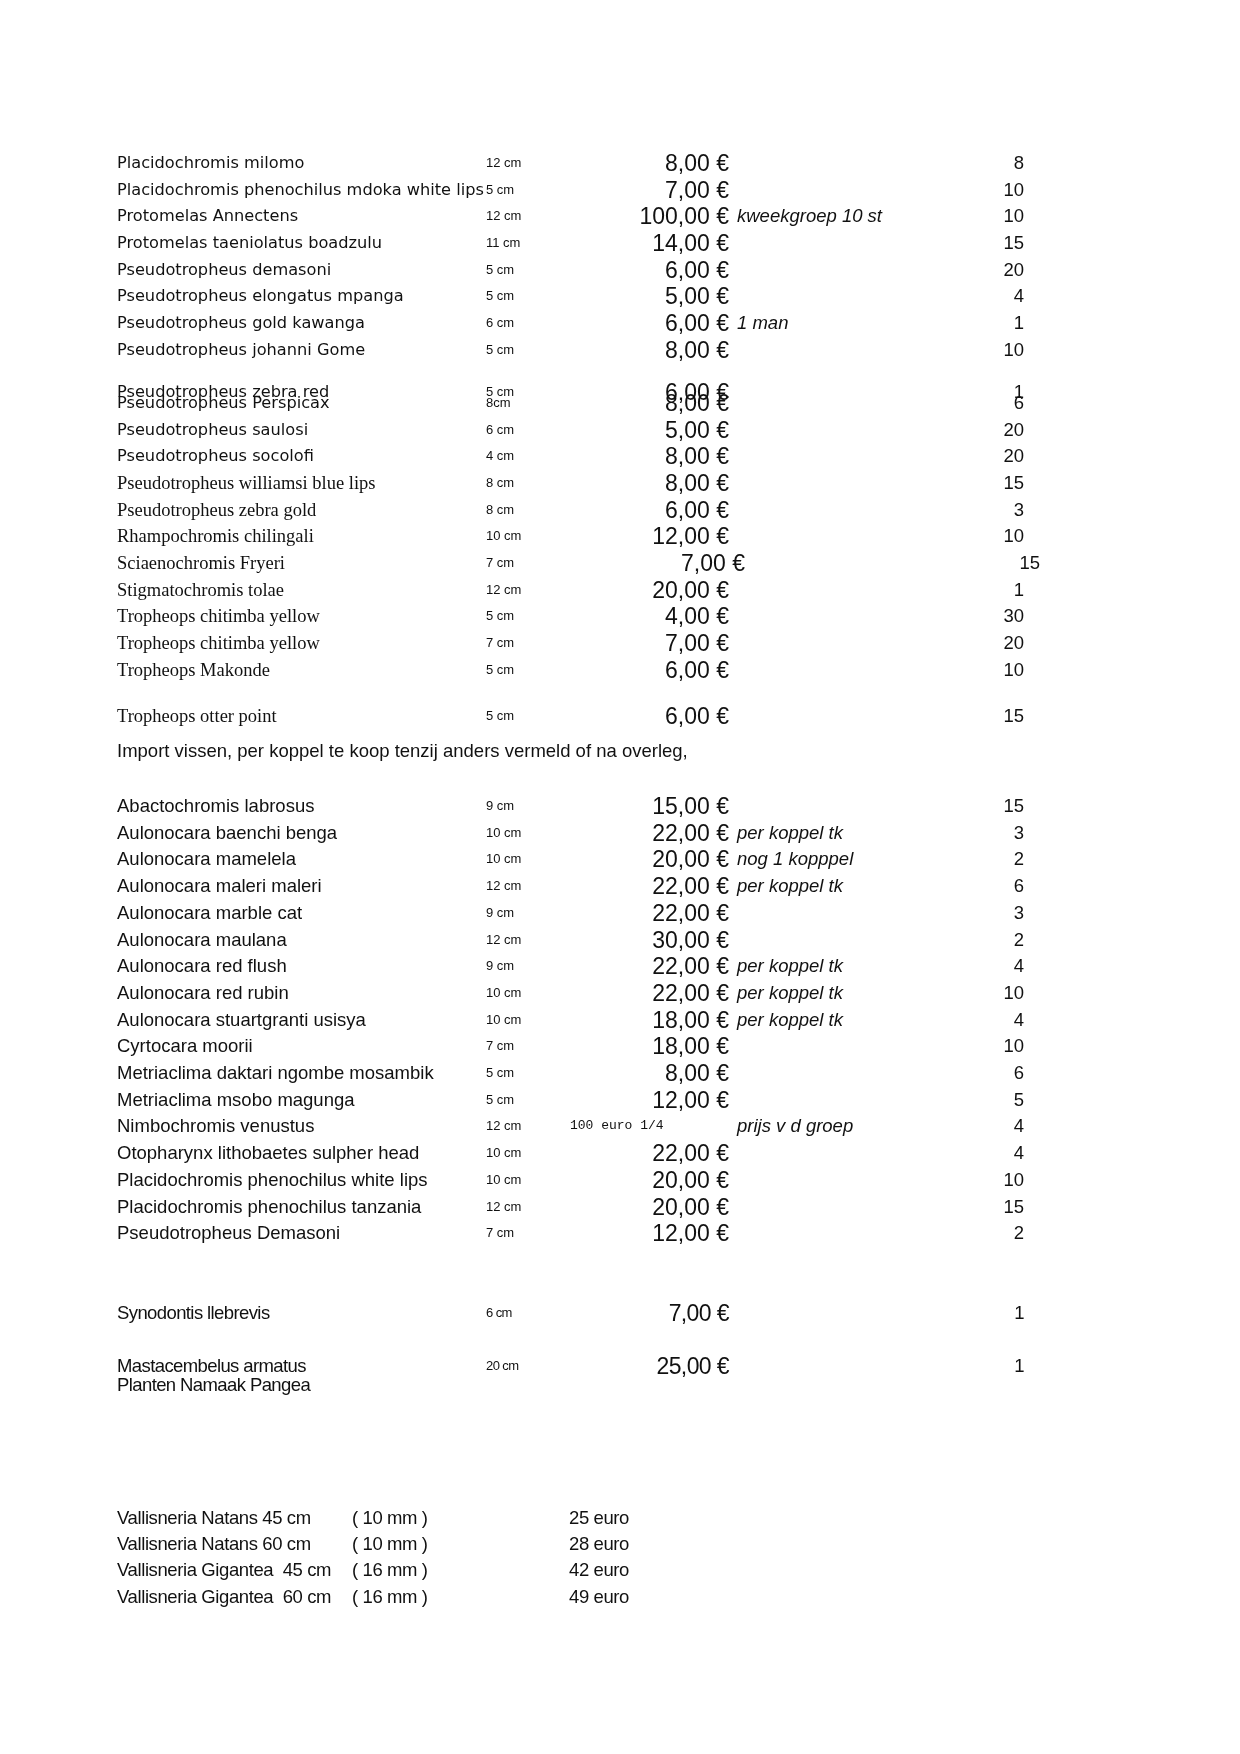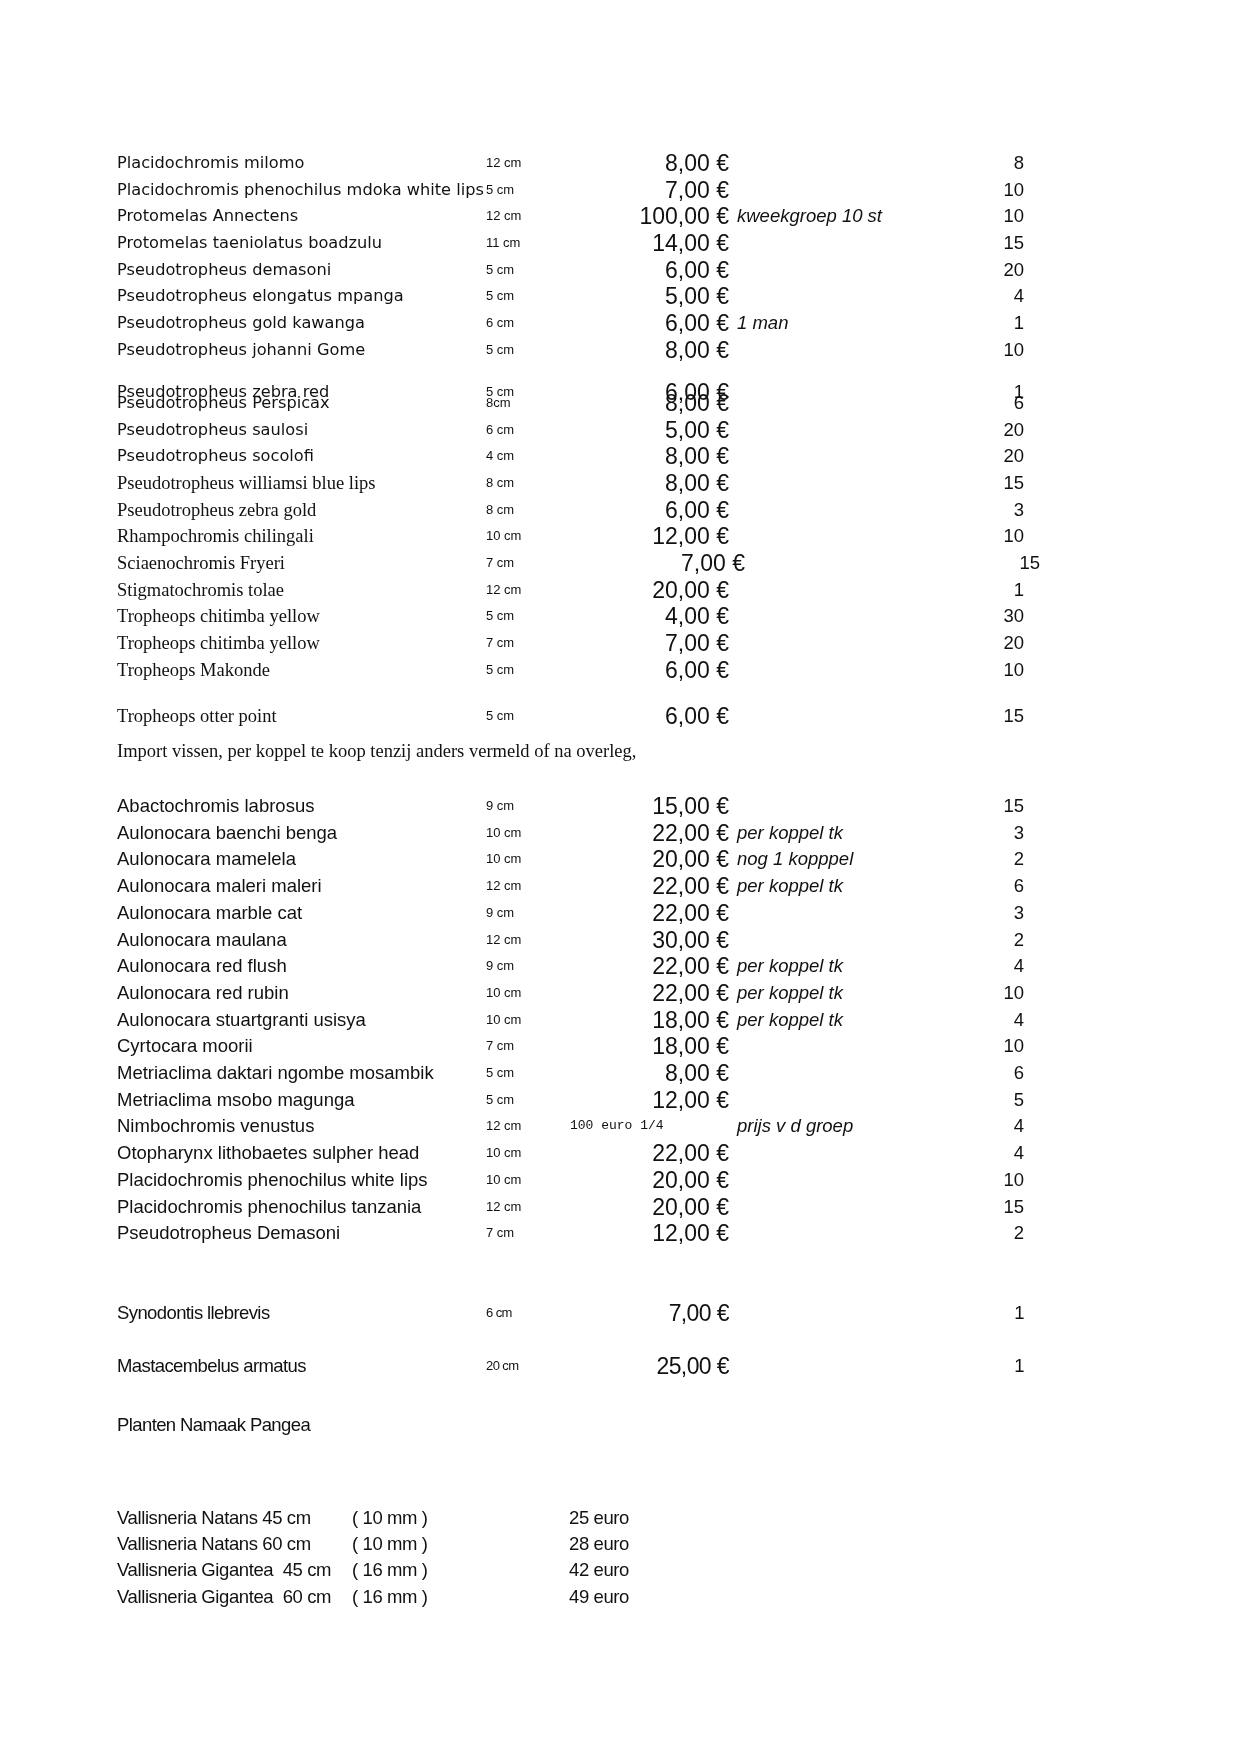--- a/index.html
+++ b/index.html
@@ -9,21 +9,21 @@
   .sans { font-family: "Liberation Sans", sans-serif; }
   .serif { font-family: "Liberation Serif", serif; font-size: 18.5px; }
   .cal { font-family: "DejaVu Sans", sans-serif; font-size: 16.2px; }
   .cell { position: absolute; top: 0; white-space: nowrap; }
   .c-name { left: 117px; }
   .c-size { left: 486px; font-family: "Liberation Sans", sans-serif; font-size: 13px; }
   .c-price { right: calc(1240px - 729px); text-align: right; font-family: "Liberation Sans", sans-serif; font-size: 23px; }
   .c-price-left { left: 570px; font-family: Liberation Mono, monospace; font-size: 13px; }
   .c-note { left: 737px; font-family: "Liberation Sans", sans-serif; font-size: 18.5px; font-style: italic; }
   .c-count { right: calc(1240px - 1024px); text-align: right; font-family: "Liberation Sans", sans-serif; font-size: 18.5px; }
-  .heading { position: absolute; left: 117px; font-family: Liberation Serif, serif; font-size: 18.5px; line-height: 26px; white-space: nowrap; }
+  .heading { position: absolute; left: 117px; font-family: Liberation Sans, sans-serif; font-size: 18.5px; line-height: 26px; white-space: nowrap; }
   .narrow { font-family: "Liberation Sans Narrow", "Liberation Sans", sans-serif; letter-spacing: -0.6px; }
   .plant-row { position: absolute; left: 0; width: 1240px; height: 26px; font-family: "Liberation Sans", sans-serif; font-size: 18.5px; line-height: 26px; letter-spacing: -0.4px; margin-top: 20px; }
   .p-name { position: absolute; left: 117px; white-space: pre; }
   .p-dia { position: absolute; left: 352px; white-space: pre; }
   .p-price { position: absolute; left: 569px; white-space: nowrap; }
 </style>
 </head>
 <body>
 
 <div class="page">
@@ -280,21 +280,21 @@
         <span class="cell c-count narrow">1</span>
       </div>
       <div class="row narrow" style="top: 1353px;">
         <span class="cell c-name narrow">Mastacembelus armatus</span>
         <span class="cell c-size narrow">20 cm</span>
         <span class="cell c-price narrow">25,00 €</span>
         <span class="cell c-count narrow">1</span>
       </div>
     </div>
 
-  <div class="heading narrow" style="top:1412px;">Planten Namaak Pangea</div>
+  <div class="heading narrow" style="top:1372px;">Planten Namaak Pangea</div>
 
   <div id="plant-list">
       <div class="plant-row" style="top: 1485px;">
         <span class="p-name">Vallisneria Natans 45 cm</span>
         <span class="p-dia">( 10 mm )</span>
         <span class="p-price">25 euro</span>
       </div>
       <div class="plant-row" style="top: 1511.2px;">
         <span class="p-name">Vallisneria Natans 60 cm</span>
         <span class="p-dia">( 10 mm )</span>

